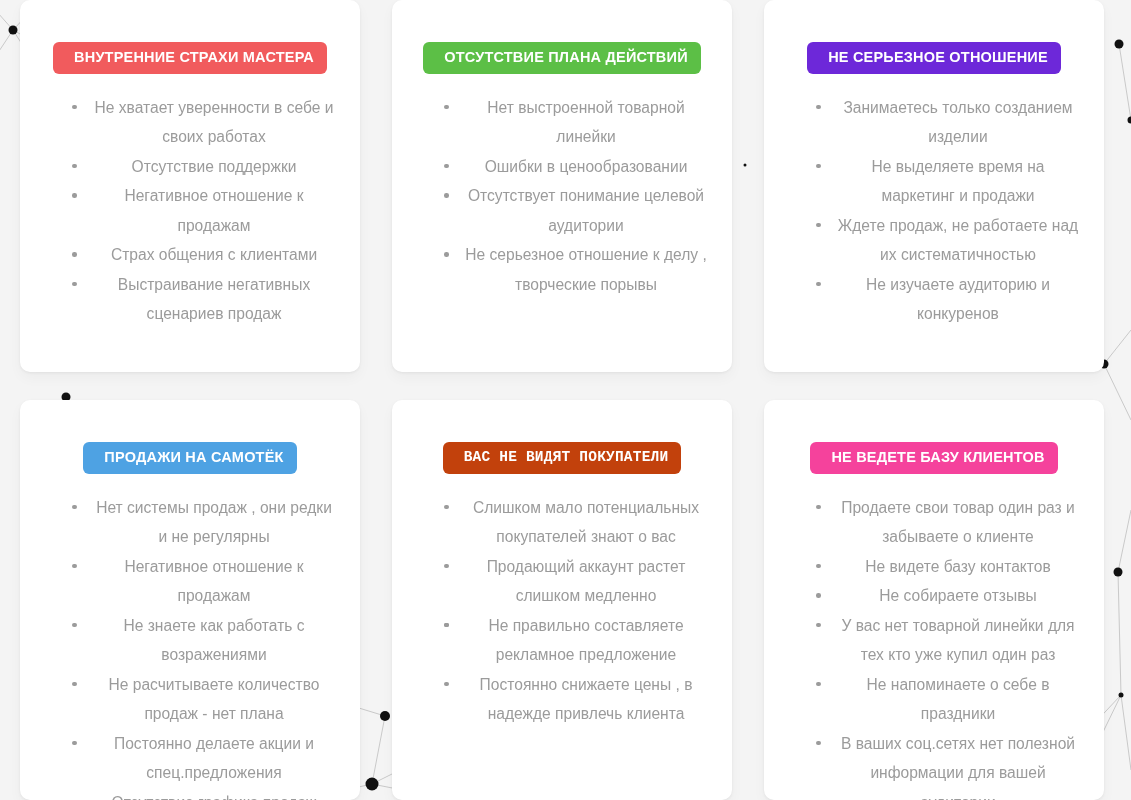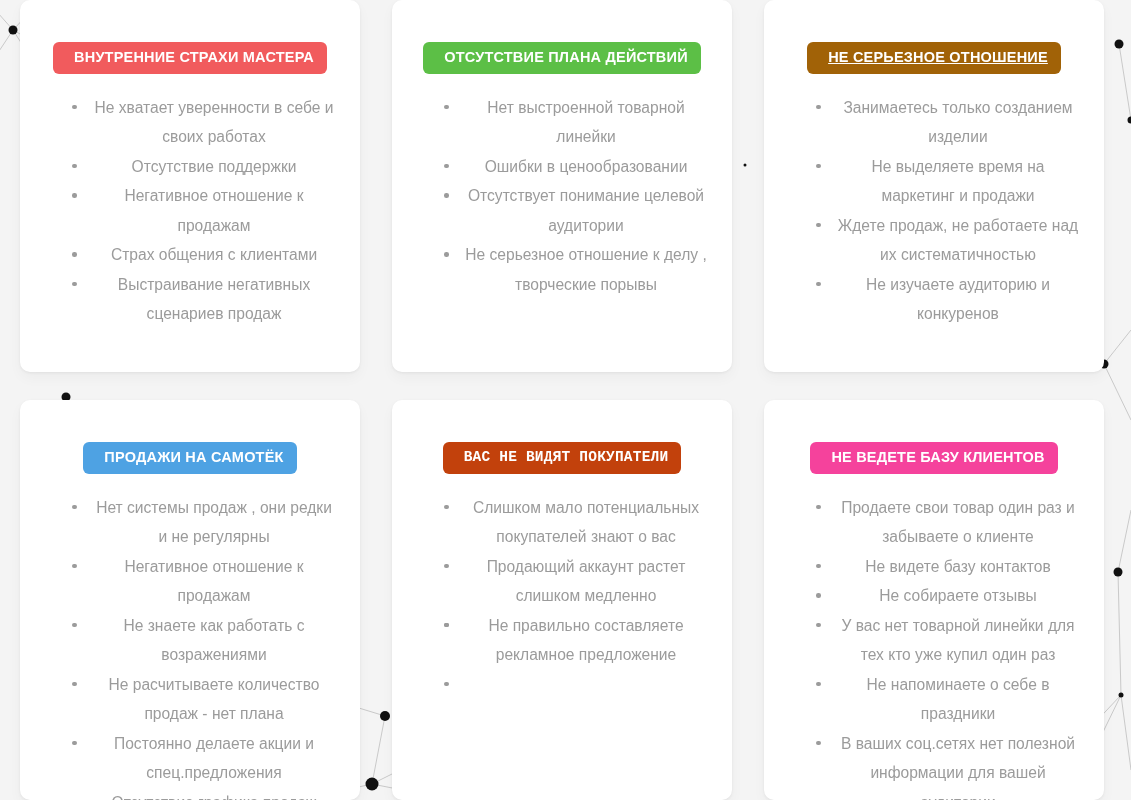--- a/index.html
+++ b/index.html
@@ -146,21 +146,21 @@
     <ul class="points">
         <li><span class="dot"></span><span>Нет выстроенной товарной линейки</span></li>
         <li><span class="dot"></span><span>Ошибки в ценообразовании</span></li>
         <li><span class="dot"></span><span>Отсутствует понимание целевой аудитории</span></li>
         <li><span class="dot"></span><span>Не серьезное отношение к делу , творческие порывы</span></li>
       </ul>
   </div>
 
   <div class="card">
     <div class="badge-row">
-      <span class="badge" style="background: #a16207; text-decoration: underline;">НЕ СЕРЬЕЗНОЕ ОТНОШЕНИЕ</span>
+      <span class="badge" style="background: #6d28d9;">НЕ СЕРЬЕЗНОЕ ОТНОШЕНИЕ</span>
     </div>
     <ul class="points">
         <li><span class="dot"></span><span>Занимаетесь только созданием изделии</span></li>
         <li><span class="dot"></span><span>Не выделяете время на маркетинг и продажи</span></li>
         <li><span class="dot"></span><span>Ждете продаж, не работаете над их систематичностью</span></li>
         <li><span class="dot"></span><span>Не изучаете аудиторию и конкуренов</span></li>
       </ul>
   </div>
 
   <div class="card">
@@ -179,21 +179,21 @@
 
   <div class="card">
     <div class="badge-row">
       <span class="badge" style="background: #c2410c; font-family: Liberation Mono, monospace;">ВАС НЕ ВИДЯТ ПОКУПАТЕЛИ</span>
     </div>
     <ul class="points">
         <li><span class="dot"></span><span>Слишком мало потенциальных покупателей знают о вас</span></li>
         <li><span class="dot"></span><span>Продающий аккаунт растет слишком медленно</span></li>
         <li><span class="dot"></span></li>
         <li><span class="dot"></span><span>Не правильно составляете рекламное предложение</span></li>
-        <li><span class="dot"></span></li>
+        <li><span class="dot"></span><span>Постоянно снижаете цены , в надежде привлечь клиента</span></li>
       </ul>
   </div>
 
   <div class="card">
     <div class="badge-row">
       <span class="badge" style="background: rgb(245, 66, 156);">НЕ ВЕДЕТЕ БАЗУ КЛИЕНТОВ</span>
     </div>
     <ul class="points">
         <li><span class="dot"></span><span>Продаете свои товар один раз и забываете о клиенте</span></li>
         <li><span class="dot"></span><span>Не видете базу контактов</span></li>

